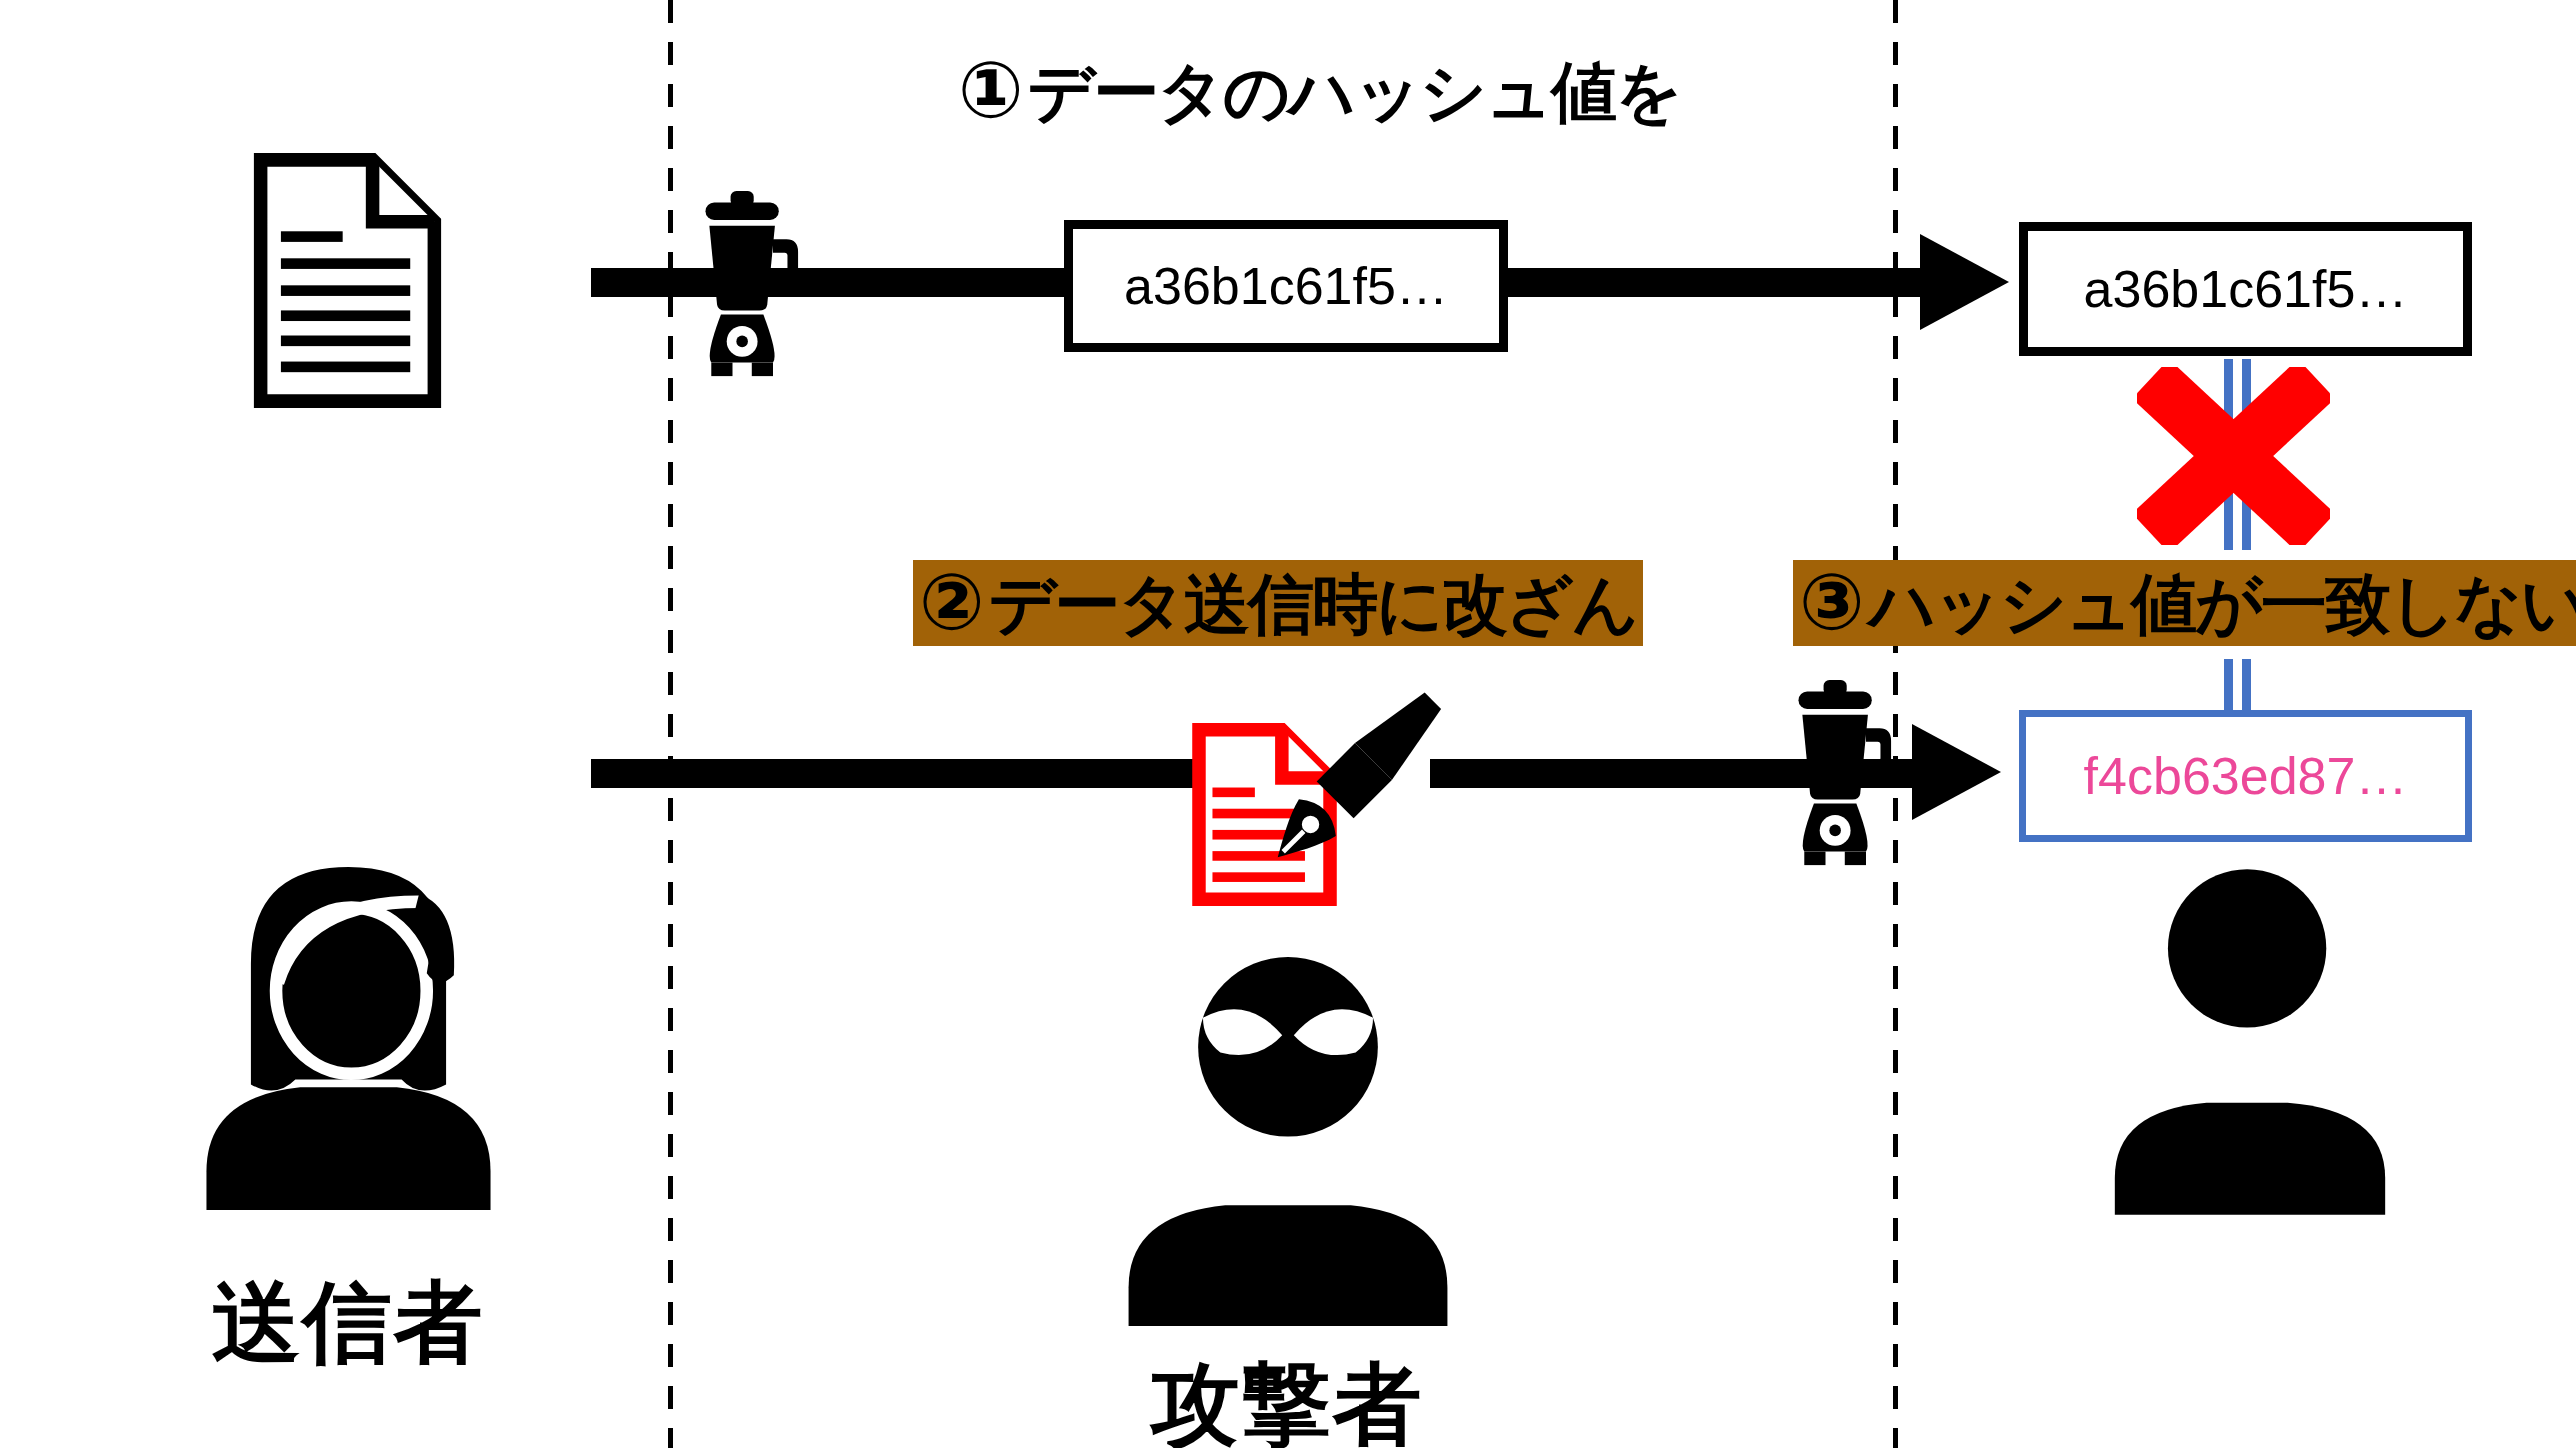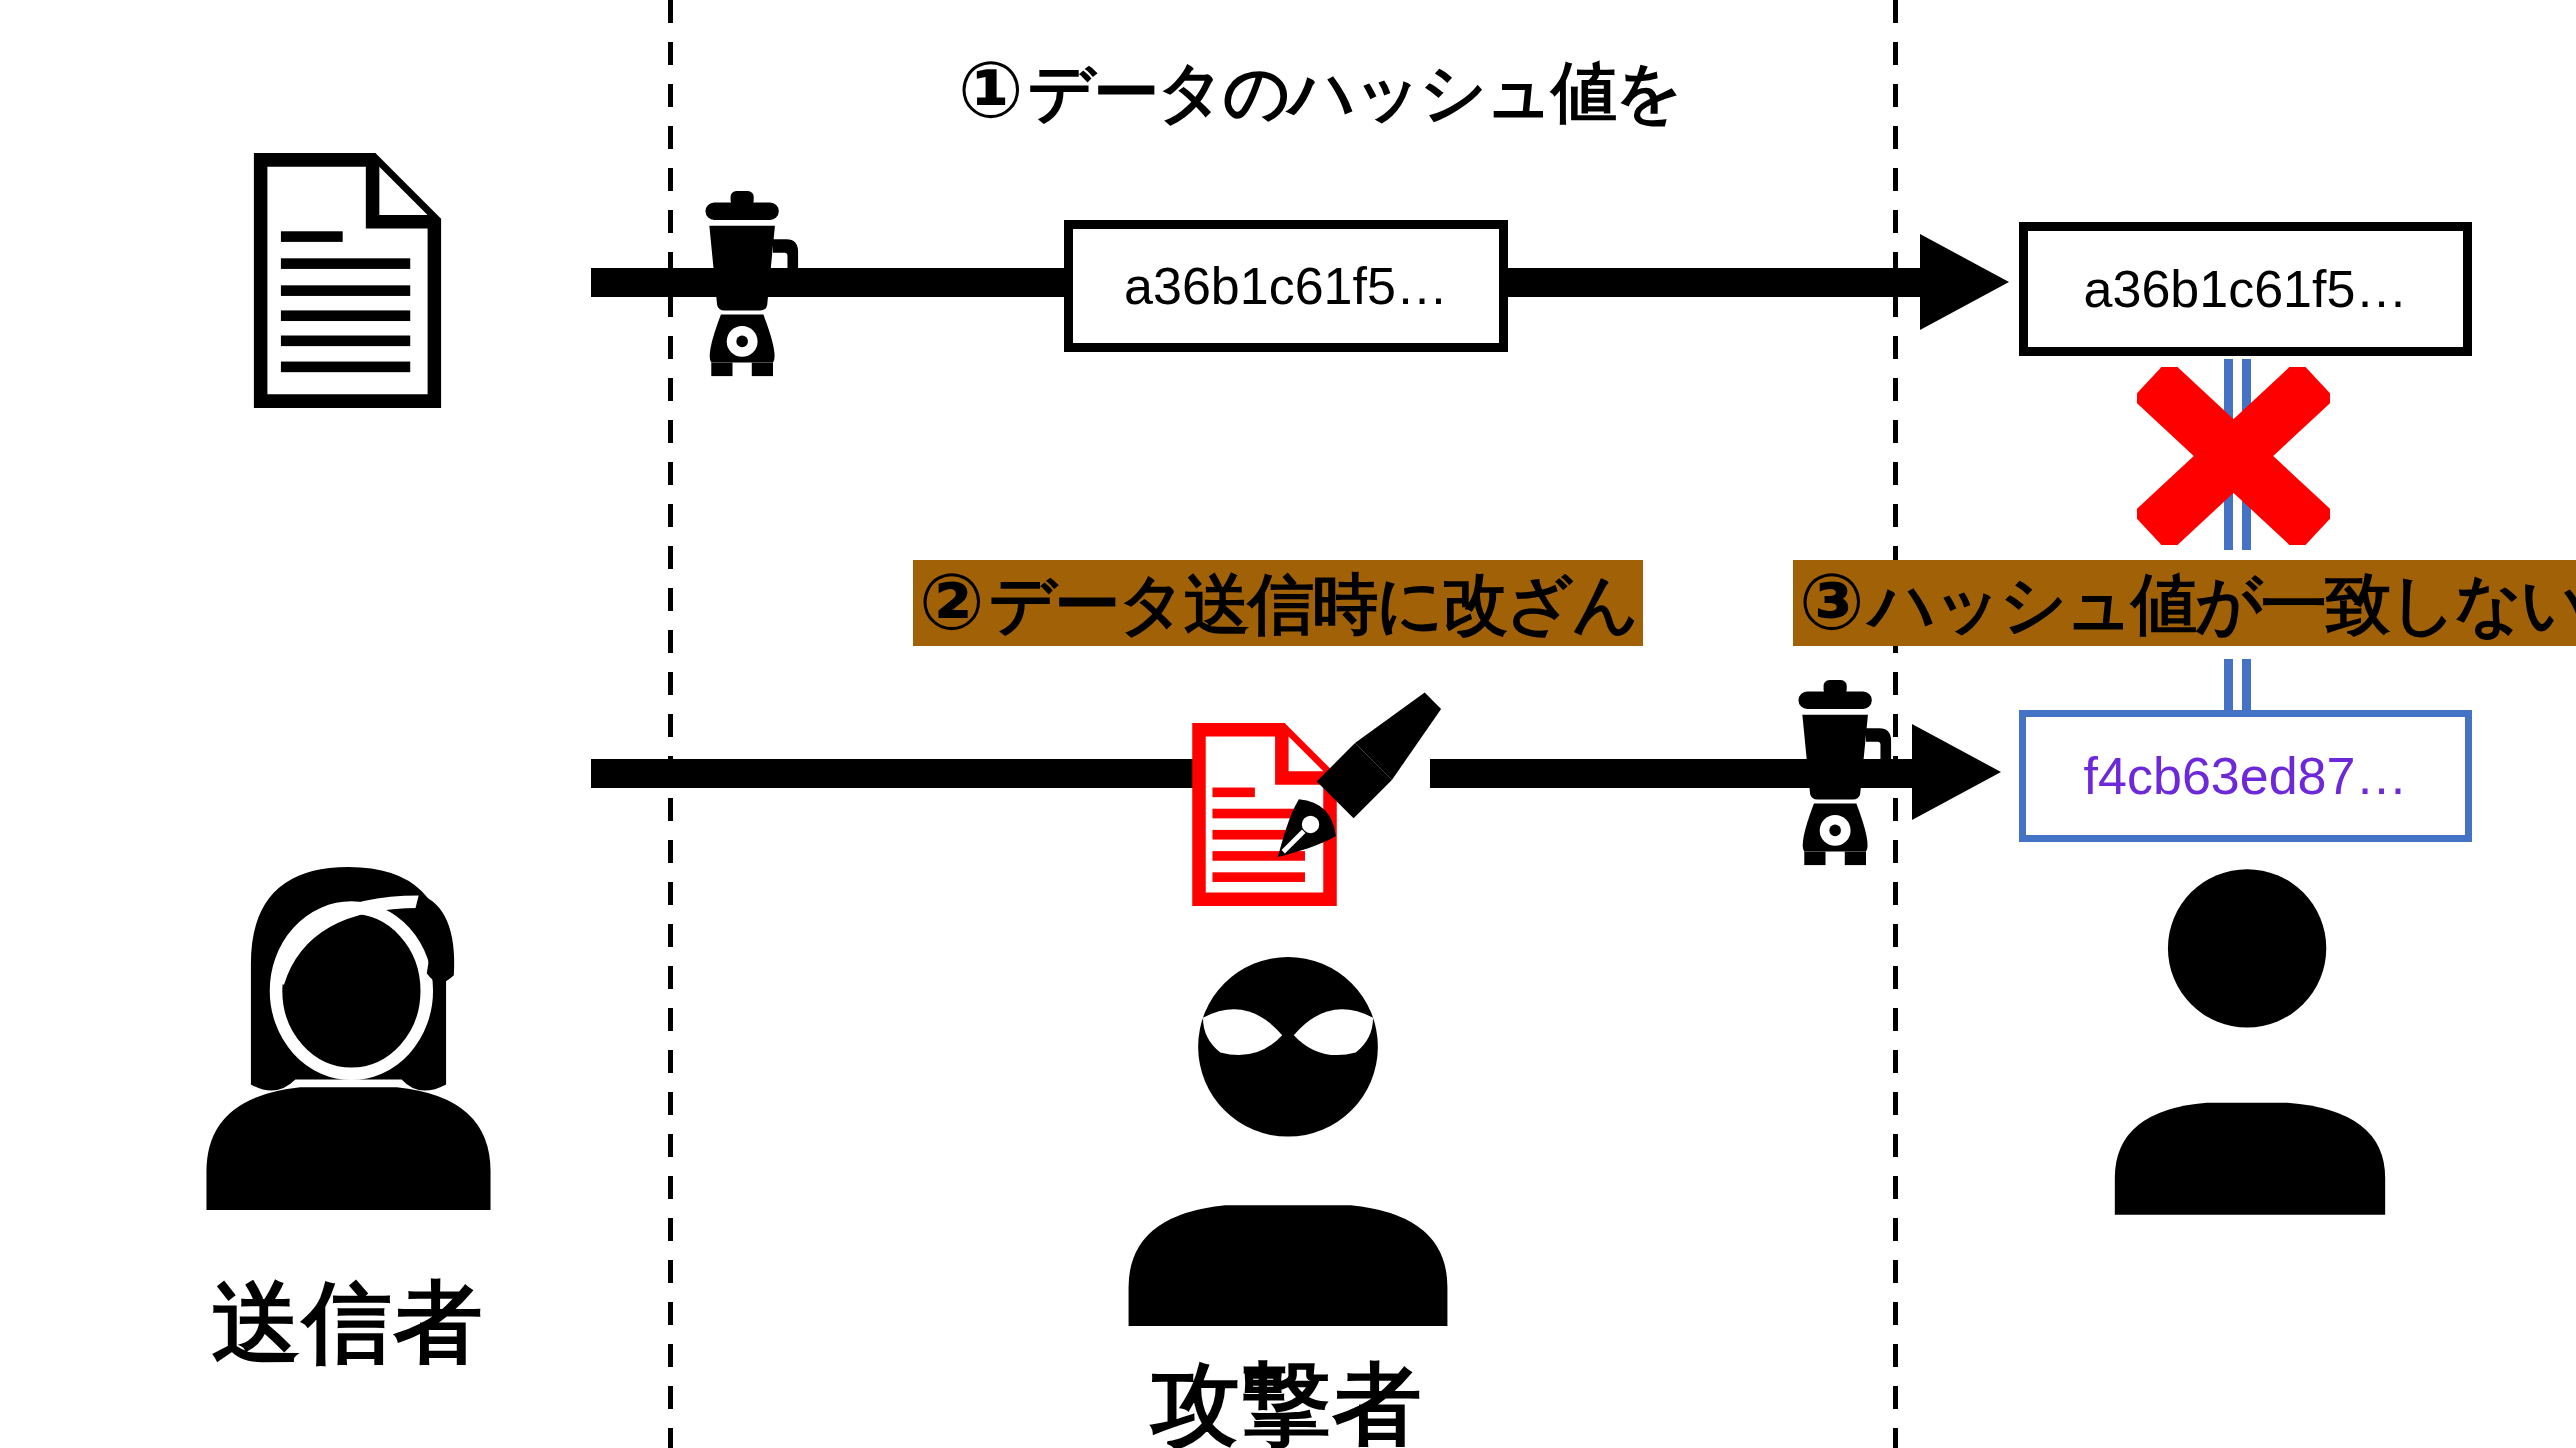--- a/index.html
+++ b/index.html
@@ -10,21 +10,21 @@
   .dash{width:4.8px;top:0;height:1449px;
         background:repeating-linear-gradient(to bottom,#000 0 23px,transparent 23px 42px);}
   
   .shaft{height:29px;background:#000;}
   .tri{width:0;height:0;border-top:48px solid transparent;border-bottom:48px solid transparent;
        border-left:89px solid #000;}
   
   .hash-box{display:flex;align-items:center;justify-content:center;background:#fff;
             font-size:52px;font-weight:500;letter-spacing:0;}
   .hash-box.black{border:9.7px solid #000;}
-  .hash-box.blue{border:7.7px solid #4472C4;color:#6d28d9;align-items:center;}
+  .hash-box.blue{border:7.7px solid #4472C4;color:#ec4899;align-items:center;}
   
   .step{font-size:66px;font-weight:600;color:#000;background:#a16207;white-space:nowrap;
         letter-spacing:-1.9px;line-height:1.0;padding:3.9px 5.8px;}
   .step .num{font-size:1.18em;vertical-align:-1.9px;margin-right:5.8px;}
   .step1-block{width:831px;text-align:center;line-height:1.55;background:transparent;}
   
   .name{font-size:89px;font-weight:700;color:#000;text-align:center;width:386px;
         letter-spacing:1.9px;}
   .blue-seg{width:8.7px;background:#4472C4;}
 </style>

